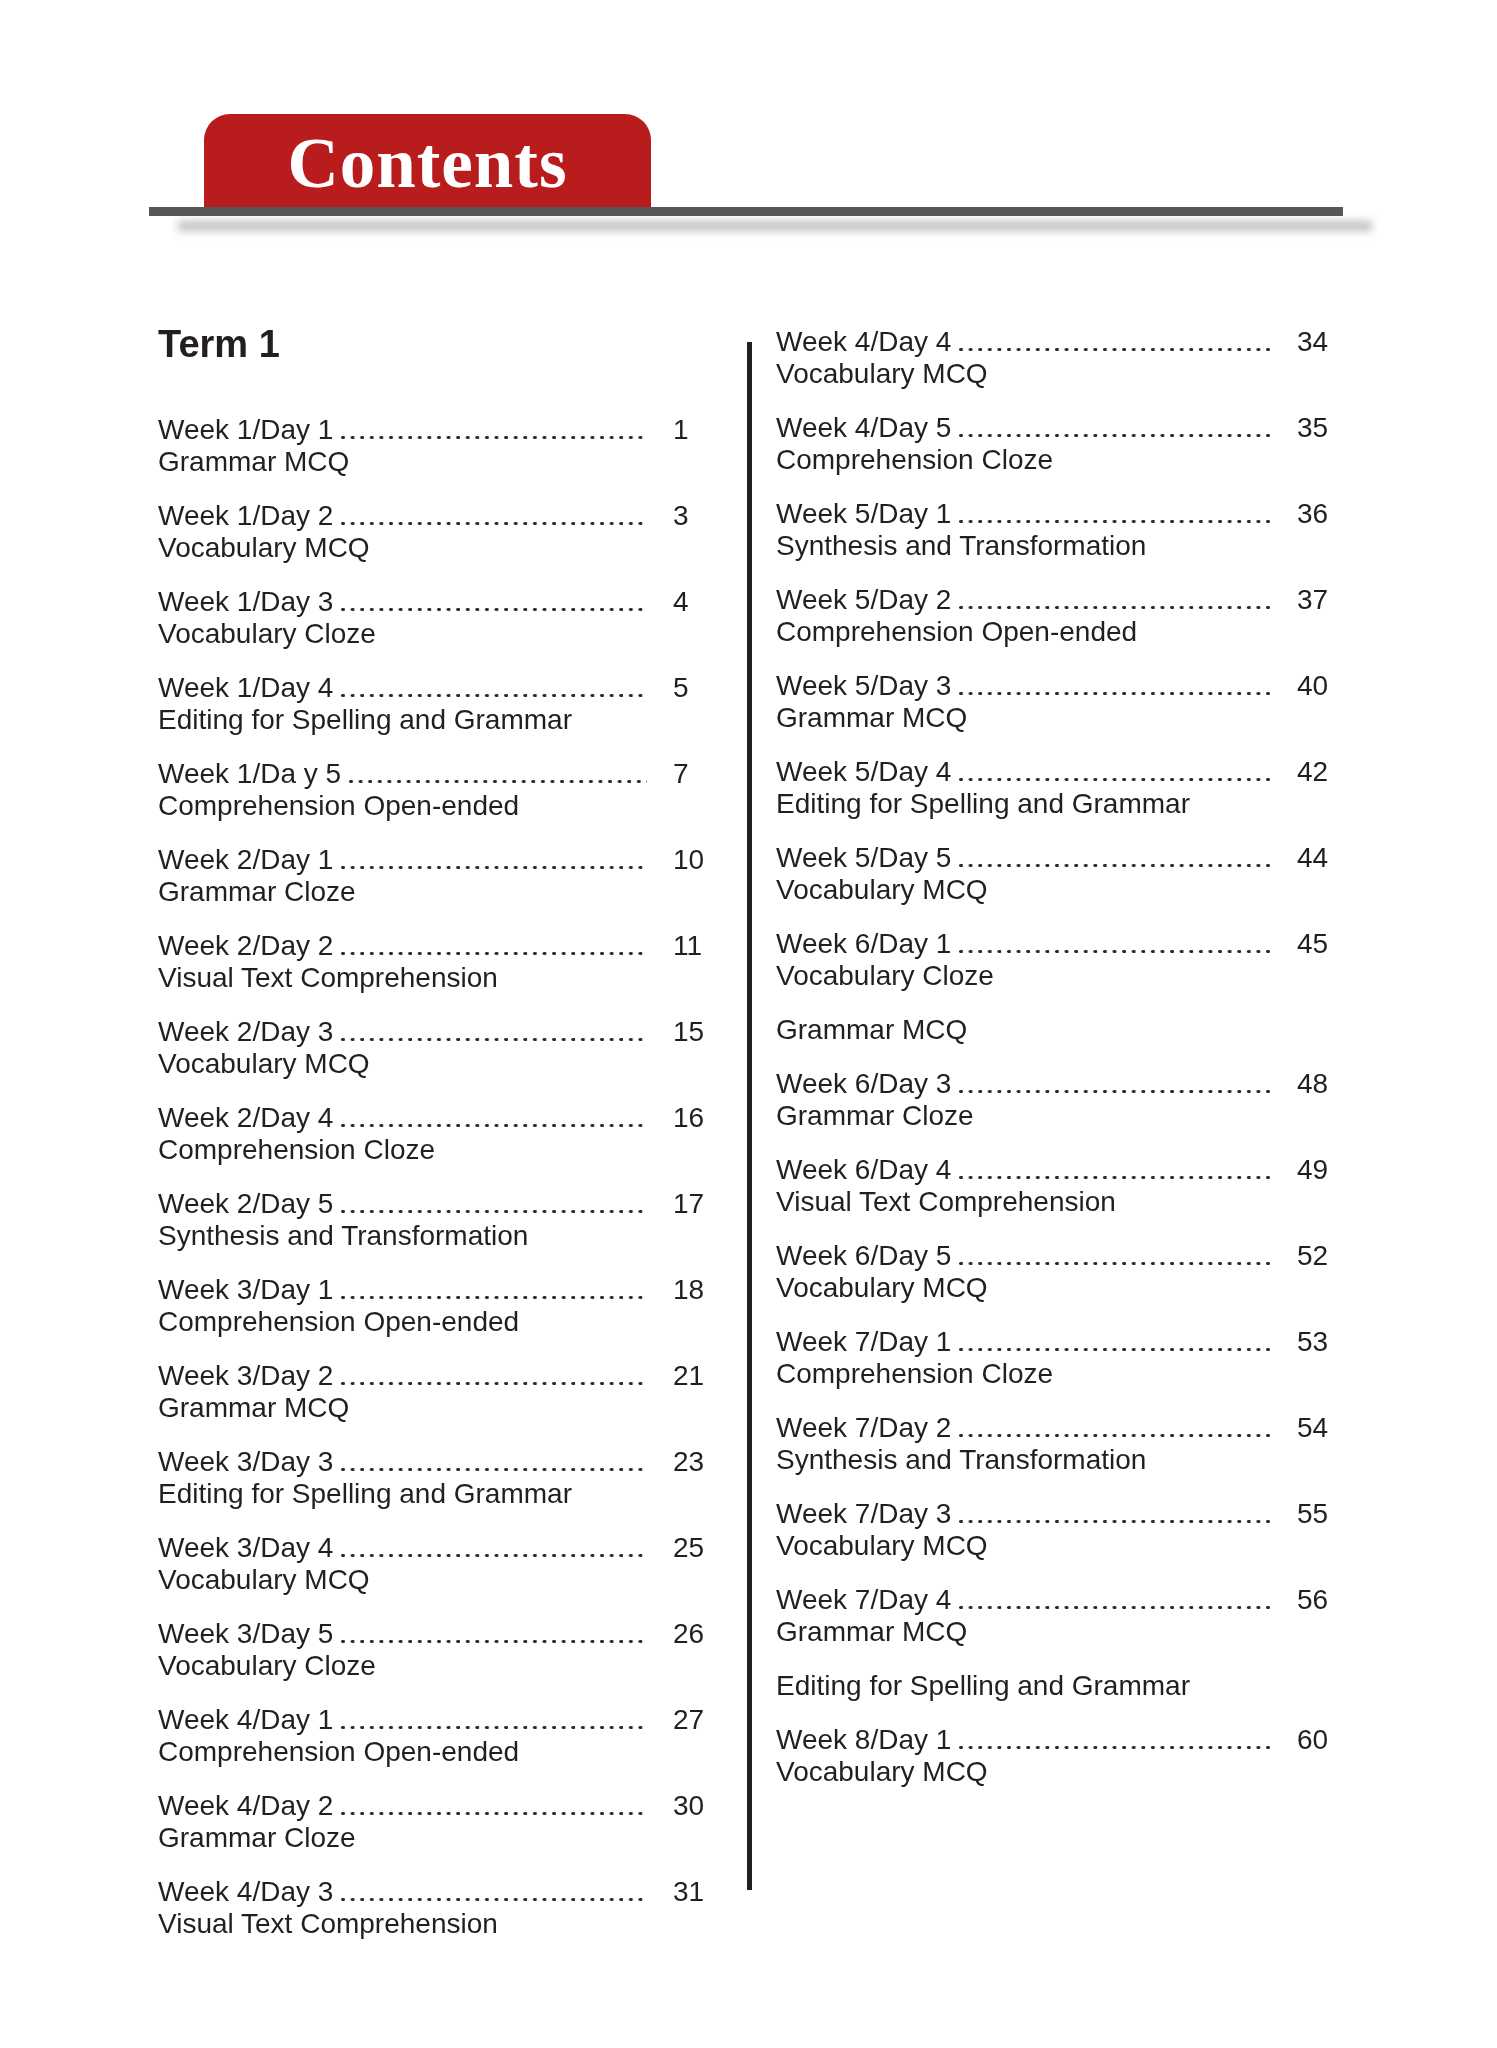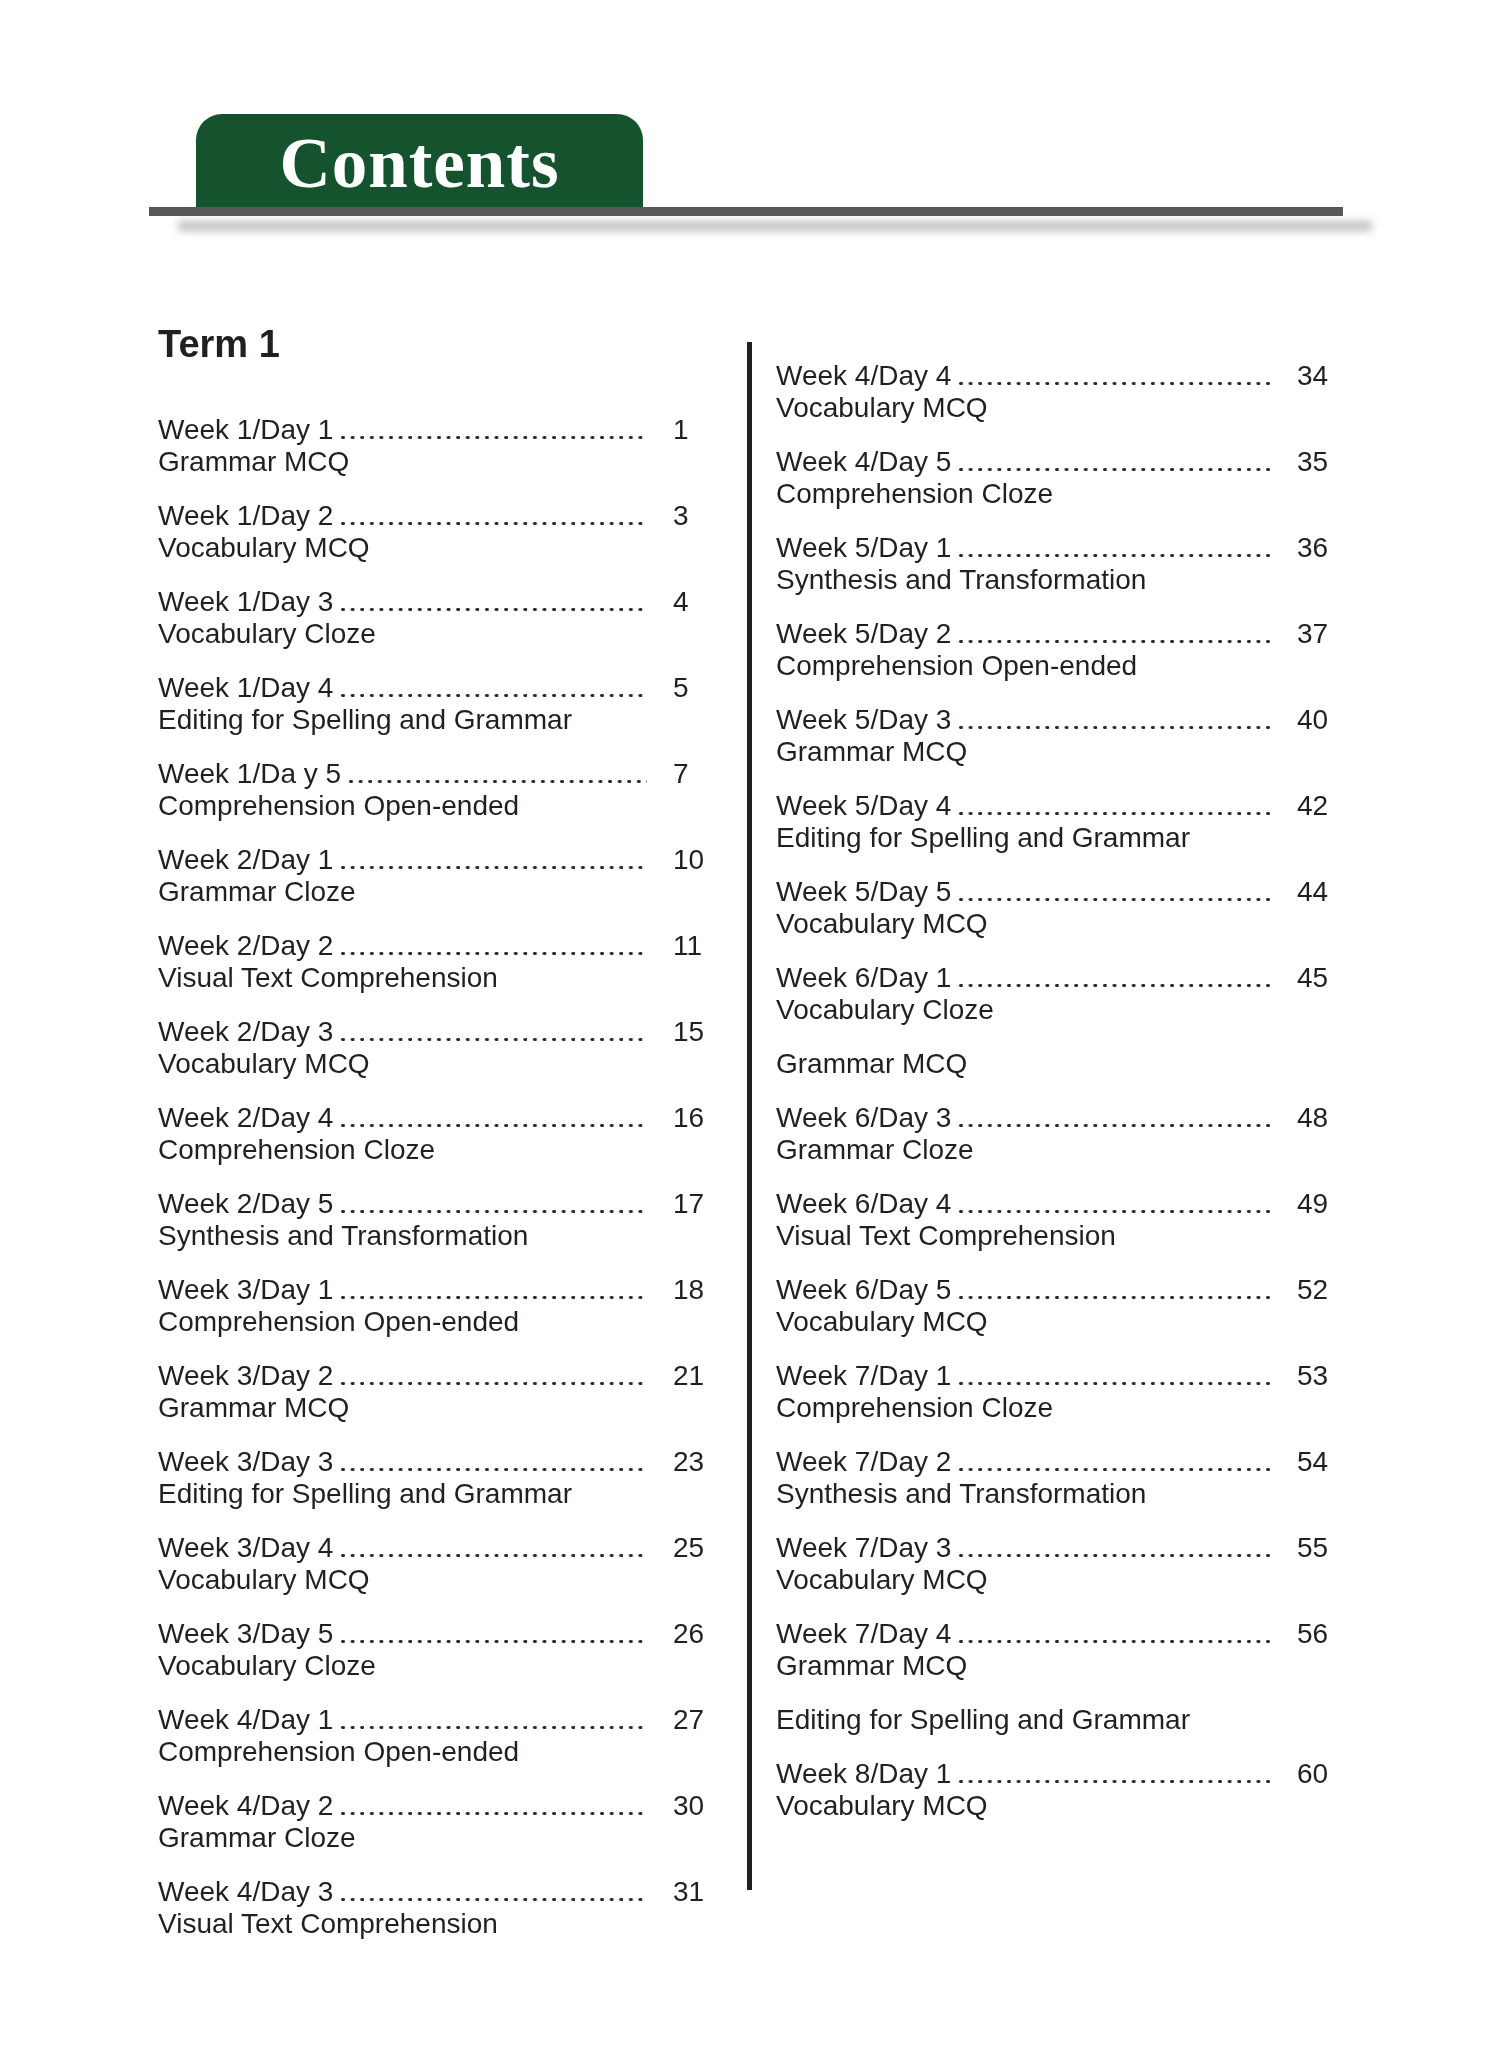--- a/index.html
+++ b/index.html
@@ -3,22 +3,22 @@
 <meta charset="utf-8">
 <style>
   html,body{margin:0;padding:0}
   body{
     width:1497px;height:2048px;position:relative;overflow:hidden;
     background:#ffffff;color:#231f20;
     font-family:"Liberation Sans",sans-serif;
   }
   
   .header-tab{
-    position:absolute;left:196px;top:114px;width:447px;height:102px;
-    background:#14532d;border-radius:26px 26px 0 0;
+    position:absolute;left:204px;top:114px;width:447px;height:102px;
+    background:#b91c1c;border-radius:26px 26px 0 0;
     display:flex;align-items:center;justify-content:center;z-index:1;
   }
   .header-tab .title{
     font-family:"Liberation Serif",serif;font-weight:bold;font-size:71px;
     color:#ffffff;letter-spacing:1px;margin-top:-4px;
   }
   .header-rule{
     position:absolute;left:149px;top:207px;width:1194px;height:9px;
     background:#57575a;z-index:2;
   }
@@ -31,21 +31,21 @@
     position:absolute;left:158px;top:322px;margin:0;
     font-size:38px;font-weight:bold;line-height:44px;
   }
   
   .divider{
     position:absolute;left:747px;top:342px;width:5px;height:1548px;
     background:#231f20;
   }
   .col{position:absolute}
   .col-left{left:158px;top:414px;width:561px}
-  .col-right{left:776px;top:360px;width:567px}
+  .col-right{left:776px;top:326px;width:567px}
   .entry{margin-bottom:22px}
   .row{display:flex;align-items:flex-end}
   .label{font-size:28px;line-height:32px;white-space:nowrap}
   .dots{
     flex:1;height:5px;margin:0 26px 6px 8px;
     background-image:radial-gradient(circle at 2px 2.5px,#2b2b2b 1.6px,transparent 2px);
     background-size:9.6px 5px;background-repeat:repeat-x;background-position:left bottom;
   }
   .pagenum{font-size:28px;line-height:32px;width:46px;}
   .subtitle{font-size:28px;line-height:32px}

